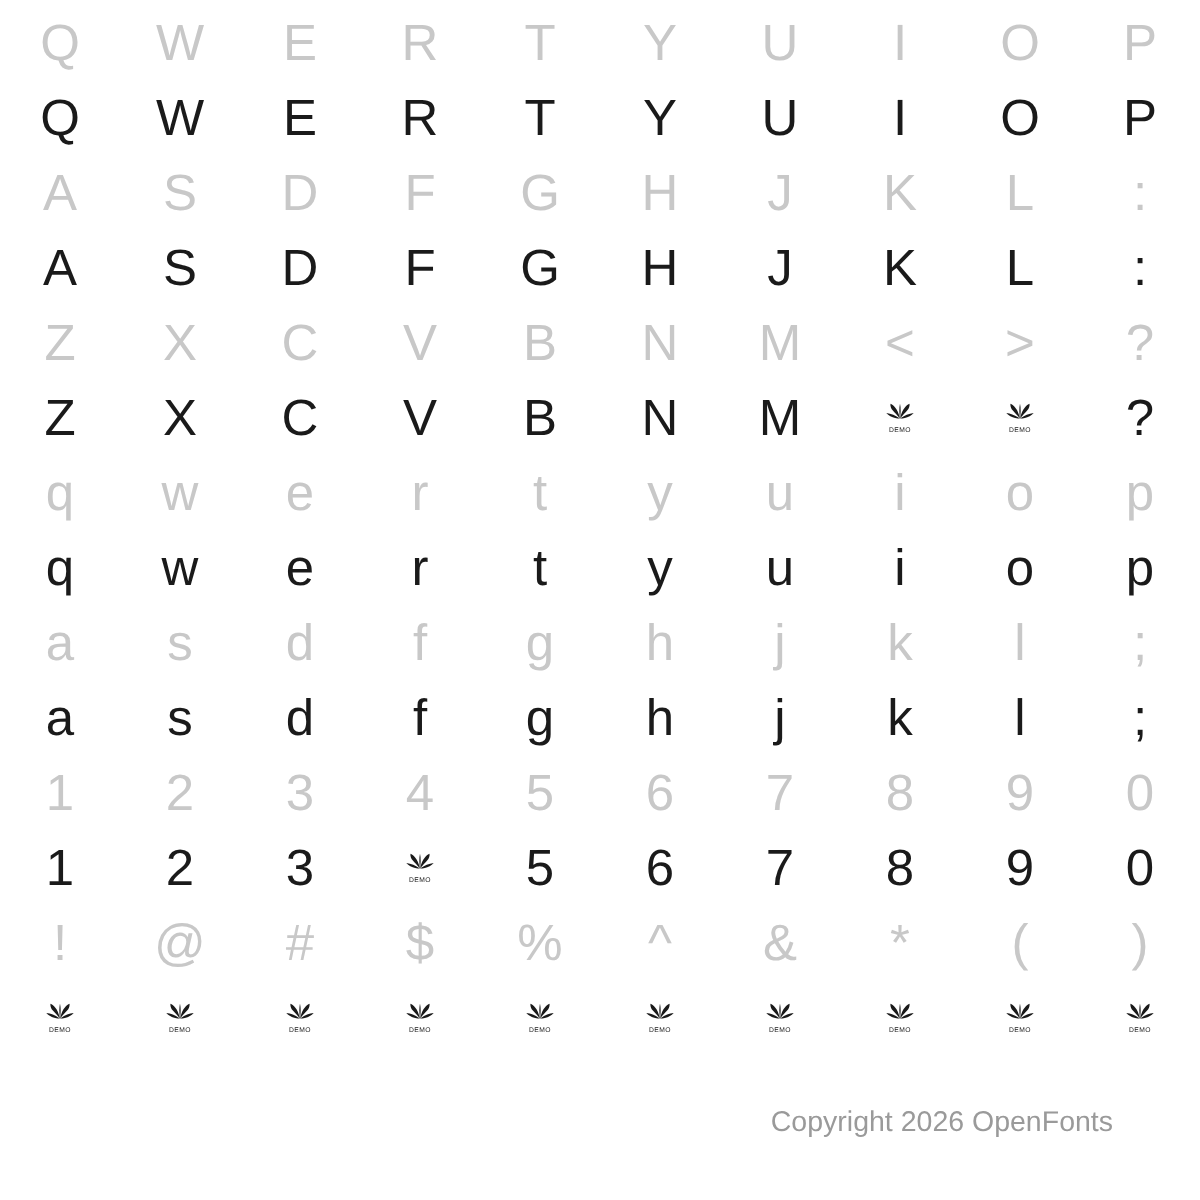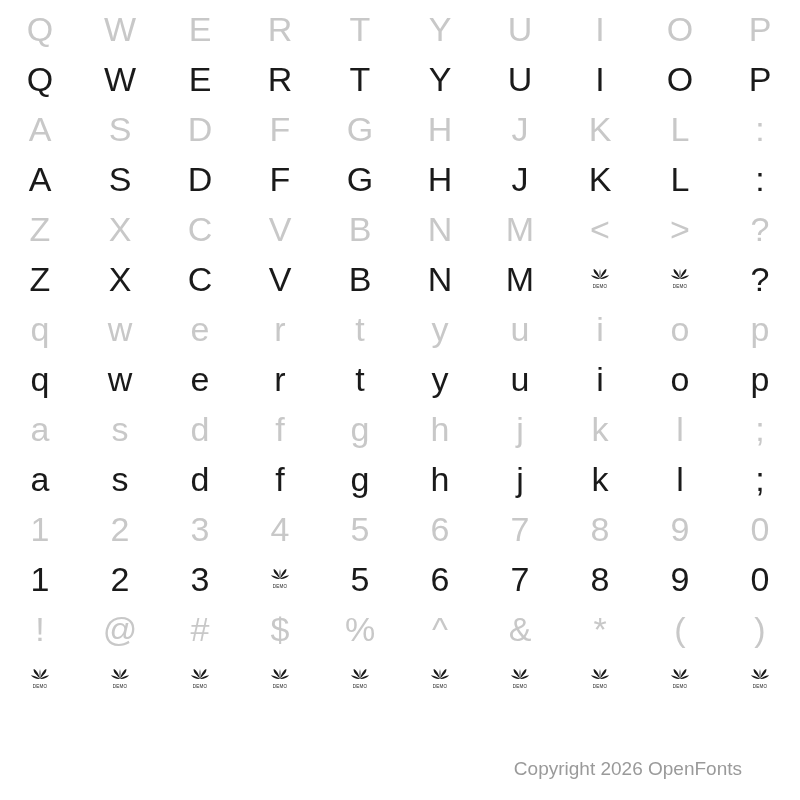--- a/index.html
+++ b/index.html
@@ -84,21 +84,21 @@
   .demo-mark.small {
     width: 22px;
     height: 22px;
   }
   .demo-mark.small .burst { width: 22px; height: 12px; }
   .demo-mark.small .word { width: 22px; font-size: 4.5px; }
 
   .footer {
     position: absolute;
     left: 0;
-    bottom: 20px;
+    bottom: 40px;
     width: 800px;
     text-align: right;
     padding-right: 58px;
     box-sizing: border-box;
     font-size: 19px;
     color: #9a9a9a;
     font-family: "Liberation Sans", sans-serif;
   }
 </style>
 </head>

